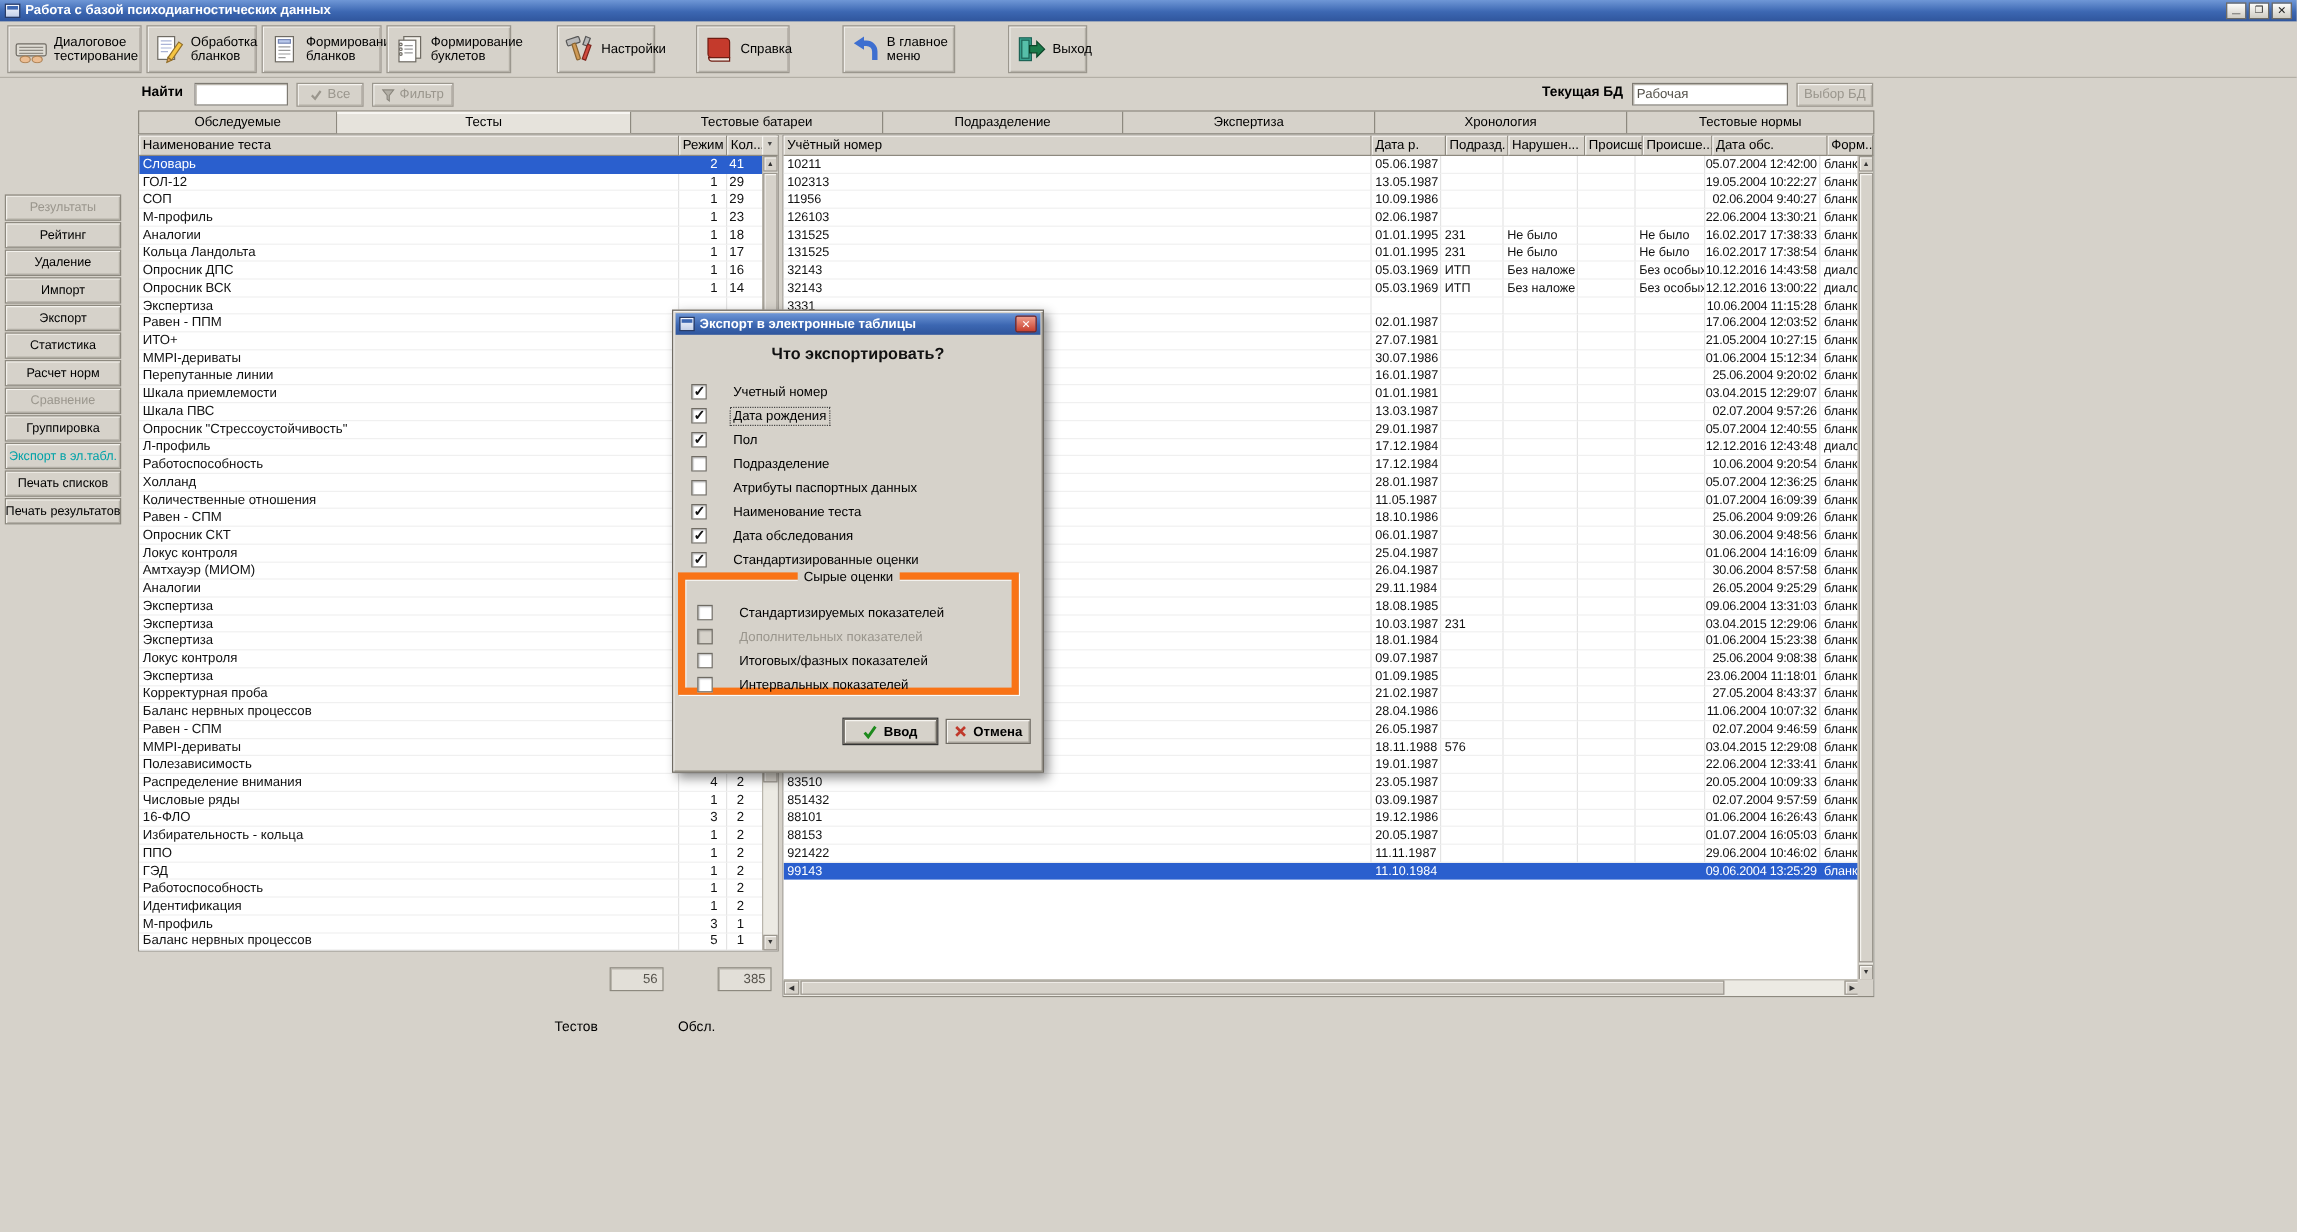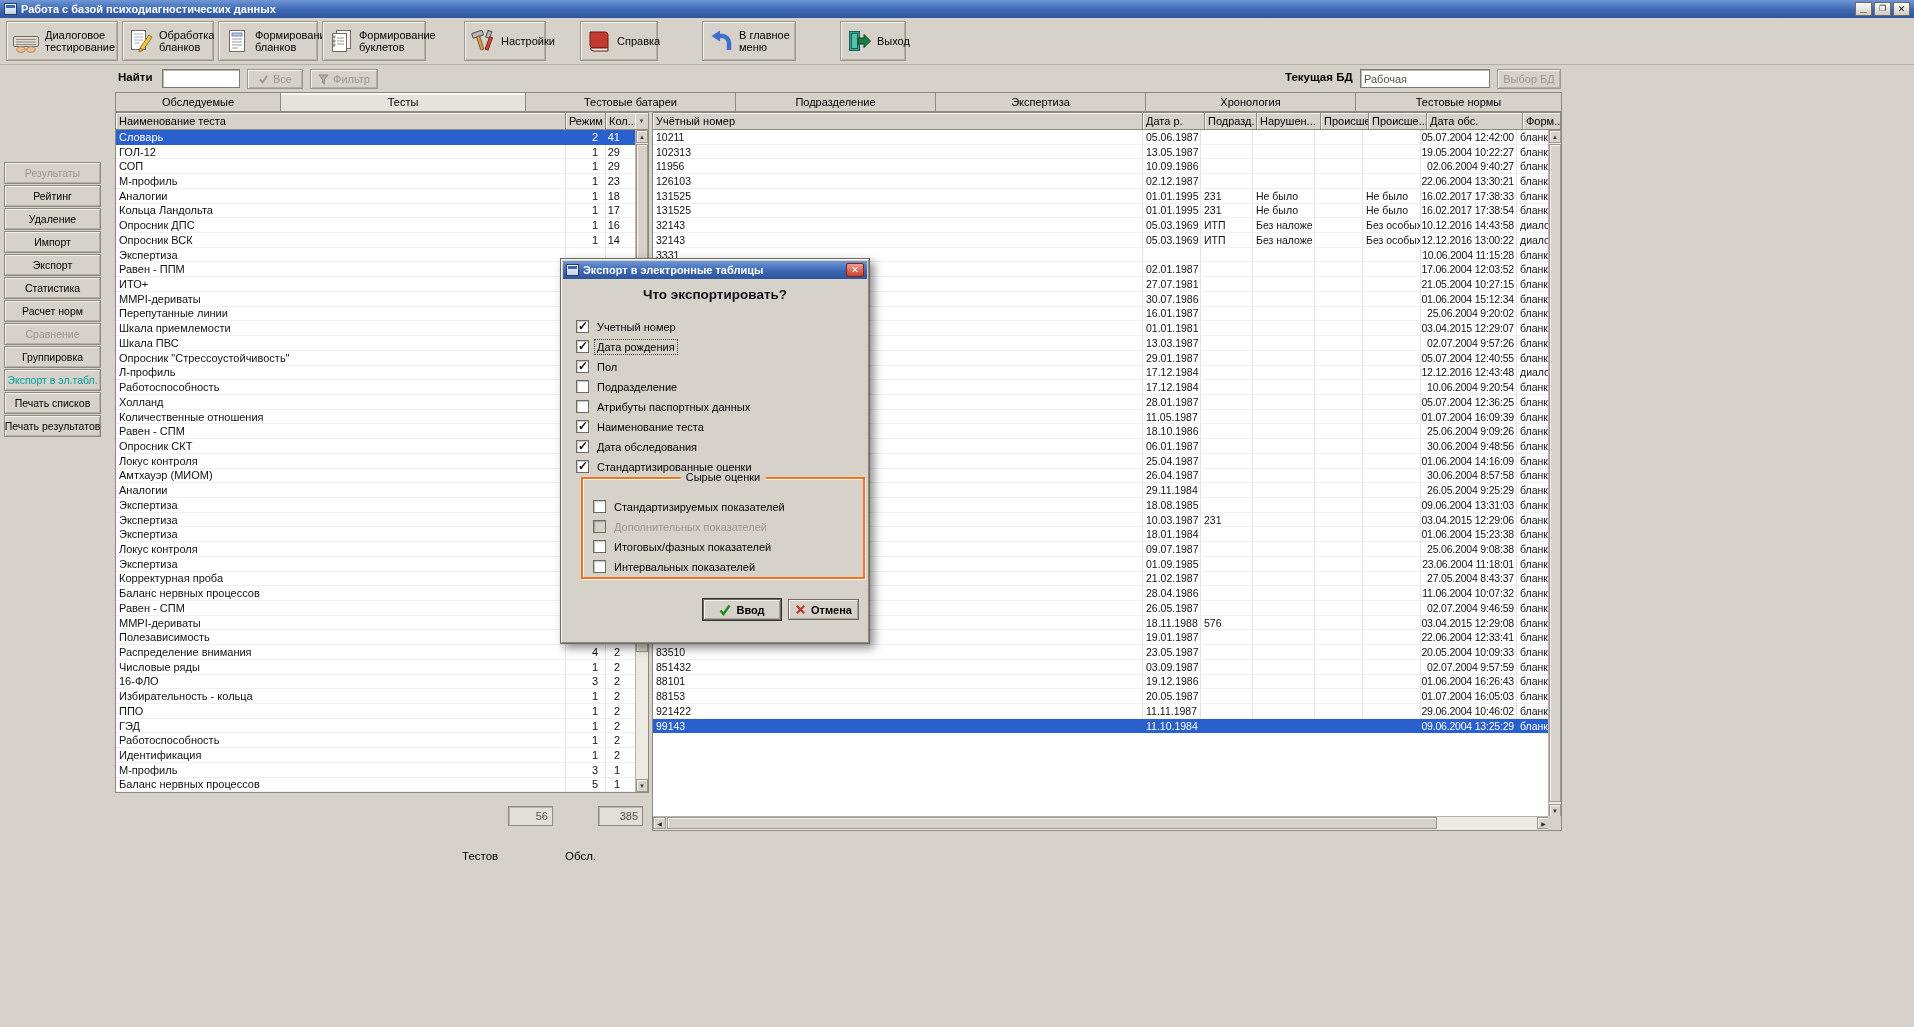--- a/index.html
+++ b/index.html
@@ -100,29 +100,29 @@
   .dialog{position:absolute;left:560px;top:258px;width:310px;height:386px;background:#d6d2ca;
     border:1px solid #6f6b63;box-shadow:inset 1px 1px 0 #f6f4f0,inset -1px -1px 0 #8d897f,4px 4px 9px rgba(0,0,0,.45);z-index:10}
   .dlg-titlebar{position:absolute;left:2px;top:2px;right:2px;height:18px;
     background:linear-gradient(180deg,#6f97d6 0%,#3c67b2 55%,#2f559c 100%);
     display:flex;align-items:center;padding:0 3px;color:#fff}
   .dlg-title{font-weight:bold;font-size:11px;flex:1;white-space:nowrap;overflow:hidden}
   .dlg-close{width:18px;height:14px;border:1px solid #7e241c;border-radius:2px;
     background:linear-gradient(#ef9d8c,#c8402e);color:#fff;display:flex;align-items:center;justify-content:center;font-size:9px}
   .dlg-close::before{content:"✕"}
   .dlg-heading{position:absolute;left:0;top:28px;width:100%;text-align:center;font-weight:bold;font-size:13.5px;color:#111}
-  .cbrow{position:absolute;left:15px;display:flex;align-items:center;gap:6px;height:15px}
+  .cbrow{position:absolute;left:15px;display:flex;align-items:center;gap:20px;height:15px}
   .cbbox{width:13px;height:13px;background:#fff;border:1px solid #6f6b63;box-shadow:inset 1px 1px 1px rgba(0,0,0,.25);position:relative;flex:0 0 auto}
   .cbbox.checked::after{content:"✓";position:absolute;left:1px;top:-2px;font-size:12px;font-weight:bold;color:#111}
   .cblabel{font-size:11px;padding:1px 2px}
   .cblabel.focused{outline:1px dotted #444}
   .cbrow.disabled .cblabel{color:#9a968d}
   .cbrow.disabled .cbbox{background:#d6d2ca}
-  .groupbox{position:absolute;left:20px;top:218px;width:284px;height:102px;
-    border:2px solid #f97316;box-shadow:inset 1px 1px 0 rgba(255,255,255,.9),1px 1px 0 rgba(255,255,255,.9)}
+  .groupbox{position:absolute;left:4px;top:218px;width:284px;height:102px;
+    border:6px solid #f97316;box-shadow:inset 1px 1px 0 rgba(255,255,255,.9),1px 1px 0 rgba(255,255,255,.9)}
   .glabel{position:absolute;top:-8px;left:50%;transform:translateX(-50%);background:#d6d2ca;padding:0 5px;font-size:11px}
   .groupbox .cbrow{left:10px}
   .dbtn{position:absolute;top:340px;height:21px;display:flex;align-items:center;justify-content:center;gap:5px;
     background:#d6d2ca;border:1px solid #6f6b63;box-shadow:inset 1px 1px 0 #f6f4f0,inset -1px -1px 0 #a9a59c;
     font-size:11px;font-weight:bold}
   .dbtn.default{box-shadow:0 0 0 1px #333,inset 1px 1px 0 #f6f4f0,inset -1px -1px 0 #a9a59c}
 
   .stub{position:absolute;display:flex;align-items:center;justify-content:center;font-size:6px;color:#444;background:#d6d2ca}
 </style>
 </head>
@@ -556,21 +556,21 @@
           <div class="tcell rt-c1">10.09.1986</div>
           <div class="tcell rt-c2"></div>
           <div class="tcell rt-c3"></div>
           <div class="tcell rt-c4"></div>
           <div class="tcell rt-c5"></div>
           <div class="tcell rt-c6">02.06.2004 9:40:27</div>
           <div class="tcell rt-c7">бланк</div>
         </div>
         <div class="trow">
           <div class="tcell rt-c0">126103</div>
-          <div class="tcell rt-c1">02.12.1987</div>
+          <div class="tcell rt-c1">02.06.1987</div>
           <div class="tcell rt-c2"></div>
           <div class="tcell rt-c3"></div>
           <div class="tcell rt-c4"></div>
           <div class="tcell rt-c5"></div>
           <div class="tcell rt-c6">22.06.2004 13:30:21</div>
           <div class="tcell rt-c7">бланк</div>
         </div>
         <div class="trow">
           <div class="tcell rt-c0">131525</div>
           <div class="tcell rt-c1">01.01.1995</div>

